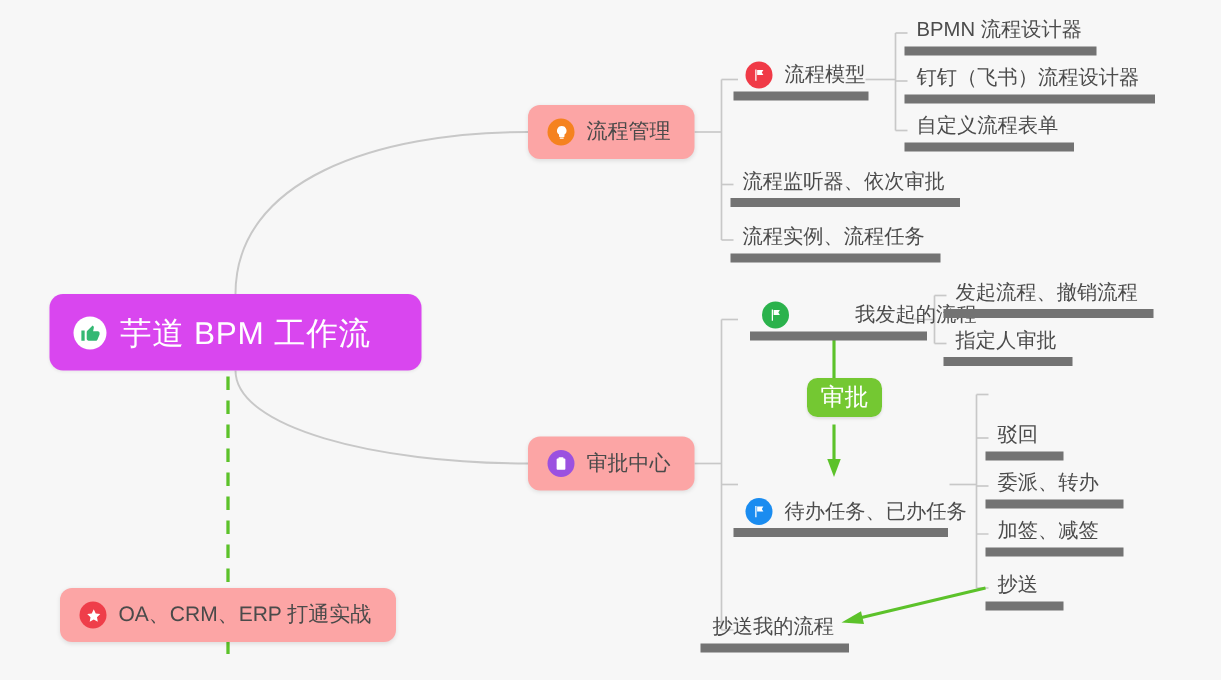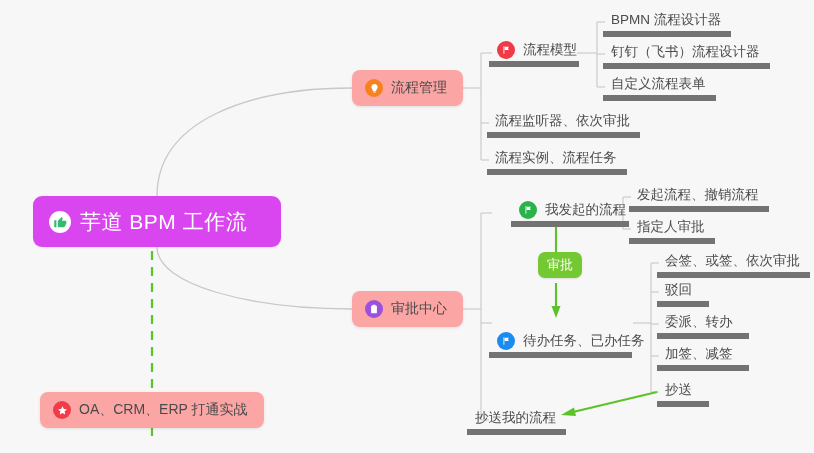--- a/index.html
+++ b/index.html
@@ -101,21 +101,21 @@
     align-items: center;
     justify-content: center;
     flex: 0 0 auto;
   }
   
   .badge {
     position: absolute;
     background: #74c832;
     border-radius: 7px;
     color: #ffffff;
-    font-size: 13px;
+    font-size: 16px;
     display: flex;
     align-items: center;
     justify-content: center;
     height: 26px;
     padding: 0 9px;
     box-shadow: 0 1px 2px rgba(0,0,0,0.10);
   }
 </style>
 </head>
 <body>
@@ -217,21 +217,21 @@
 
   <div class="card" style="left:352px; top:291px;">
     <span class="dot-icon icon-purple">
       <svg width="10" height="10" viewBox="0 0 24 24" fill="#ffffff">
         <path d="M9 2h6a1 1 0 011 1v1h1.5A1.5 1.5 0 0119 5.5v15A1.5 1.5 0 0117.5 22h-11A1.5 1.5 0 015 20.5v-15A1.5 1.5 0 016.5 4H8V3a1 1 0 011-1zm-1.5 9h9v1.6h-9V11zm0 4h6v1.6h-6V15z"></path>
       </svg>
     </span>
     <span class="card-label">审批中心</span>
   </div>
 
-  <div class="leaf with-icon" style="left:511px; top:198px; width:118px;">
+  <div class="leaf with-icon" style="left:500px; top:198px; width:118px;gap:36px;">
     <span class="dot-icon icon-green">
       <svg width="10" height="10" viewBox="0 0 24 24" fill="#ffffff">
         <path d="M6 3h2v18H6V3zm3 1h10l-2.5 4L19 12H9V4z"></path>
       </svg>
     </span>
     <span class="leaf-label">我发起的流程</span>
   </div>
   <div class="leaf" style="left:629px; top:183px;">
     <span class="leaf-label">发起流程、撤销流程</span>
   </div>
@@ -241,23 +241,20 @@
 
   <div class="leaf with-icon" style="left:489px; top:309px; width:143px;margin-top:20px;">
     <span class="dot-icon icon-blue">
       <svg width="10" height="10" viewBox="0 0 24 24" fill="#ffffff">
         <path d="M6 3h2v18H6V3zm3 1h10l-2.5 4L19 12H9V4z"></path>
       </svg>
     </span>
     <span class="leaf-label">待办任务、已办任务</span>
   </div>
 
-  <div class="leaf" style="left:657px; top:249px;">
-    <span class="leaf-label">会签、或签、依次审批</span>
-  </div>
   <div class="leaf" style="left:657px; top:278px; width:52px;">
     <span class="leaf-label">驳回</span>
   </div>
   <div class="leaf" style="left:657px; top:310px; width:92px;">
     <span class="leaf-label">委派、转办</span>
   </div>
   <div class="leaf" style="left:657px; top:342px; width:92px;">
     <span class="leaf-label">加签、减签</span>
   </div>
   <div class="leaf" style="left:657px; top:378px; width:52px;">

